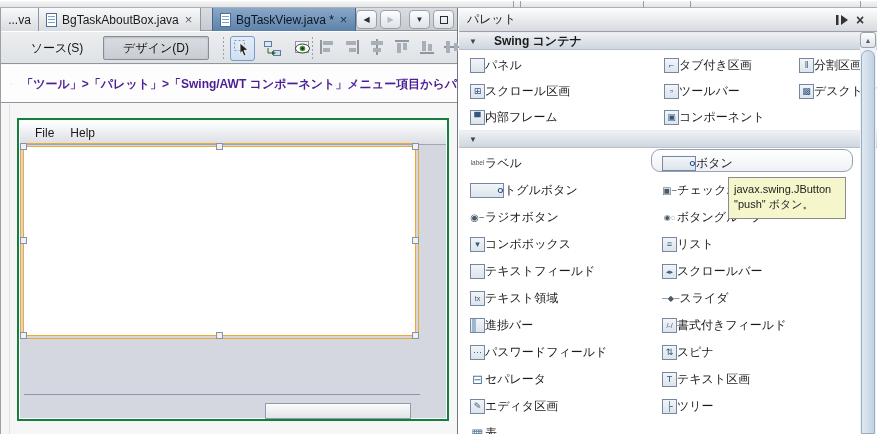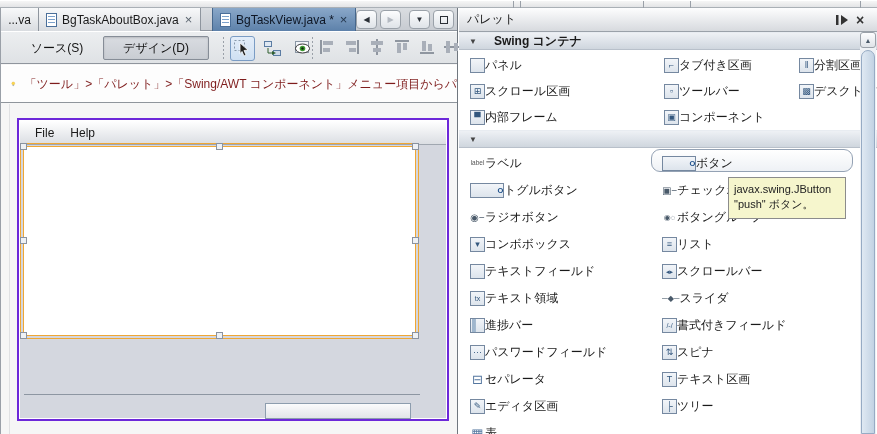--- a/index.html
+++ b/index.html
@@ -50,26 +50,26 @@
     background-image:linear-gradient(#9aa0a8 50%, transparent 50%); background-size:1px 4px; }
   .icon-btn { position:absolute; top:4px; width:25px; height:25px; border-radius:3px;
     display:flex; align-items:center; justify-content:center; }
   .icon-btn.selected { border:1px solid #7a9cc4; background:linear-gradient(#e3edf9,#cfe0f2); }
   .align-icons { position:absolute; left:316px; top:5px; display:flex; gap:5px; width:142px; overflow:hidden; }
   .align-icons svg { flex:0 0 auto; }
   
   .hint-bar { position:absolute; left:0; top:57px; width:100%; height:38px; background:#fdfdfd;
     border-top:1px solid #fff; border-bottom:1px solid #8f959c; display:flex; align-items:center;
     padding-left:10px; gap:9px; white-space:nowrap; overflow:hidden; }
-  .hint-text { color:#7f1d1d; }
+  .hint-text { color:#4c1d95;font-weight:bold; }
   
   .canvas { position:absolute; left:0; top:96px; width:100%; height:330px; background:#f6f6f6; }
   .canvas-line { position:absolute; left:8px; top:0; bottom:0; width:1px; background:#e0e1e3; }
   .form { position:absolute; left:16px; top:14px; width:432px; height:303px;
-    background:#d4d7df; border:2px solid #6d28d9; box-shadow:inset 0 0 0 1px #fff; }
+    background:#d4d7df; border:2px solid #15803d; box-shadow:inset 0 0 0 1px #fff; }
   .form-menubar { position:absolute; left:1px; right:1px; top:1px; height:24px;
     background:linear-gradient(#ffffff,#dbdee3); border-bottom:1px solid #a0a7b0;
     display:flex; align-items:center; padding-left:15px; gap:16px; }
   .form-panel { position:absolute; left:4px; top:26px; width:393px; height:190px;
     border:1px solid #efa735; outline:1px solid #efa735; outline-offset:2px; background:#fff; }
   .handle { position:absolute; width:7px; height:7px; background:#eef1f5; border:1px solid #8a93a0; }
   .status-sep { position:absolute; left:5px; top:274px; width:396px; height:1px; background:#8d96a2; }
   .progress-bar { position:absolute; left:246px; top:283px; width:146px; height:16px;
     border:1px solid #8d9dae; background:linear-gradient(#fbfbfc,#e2e5e9); }
   

